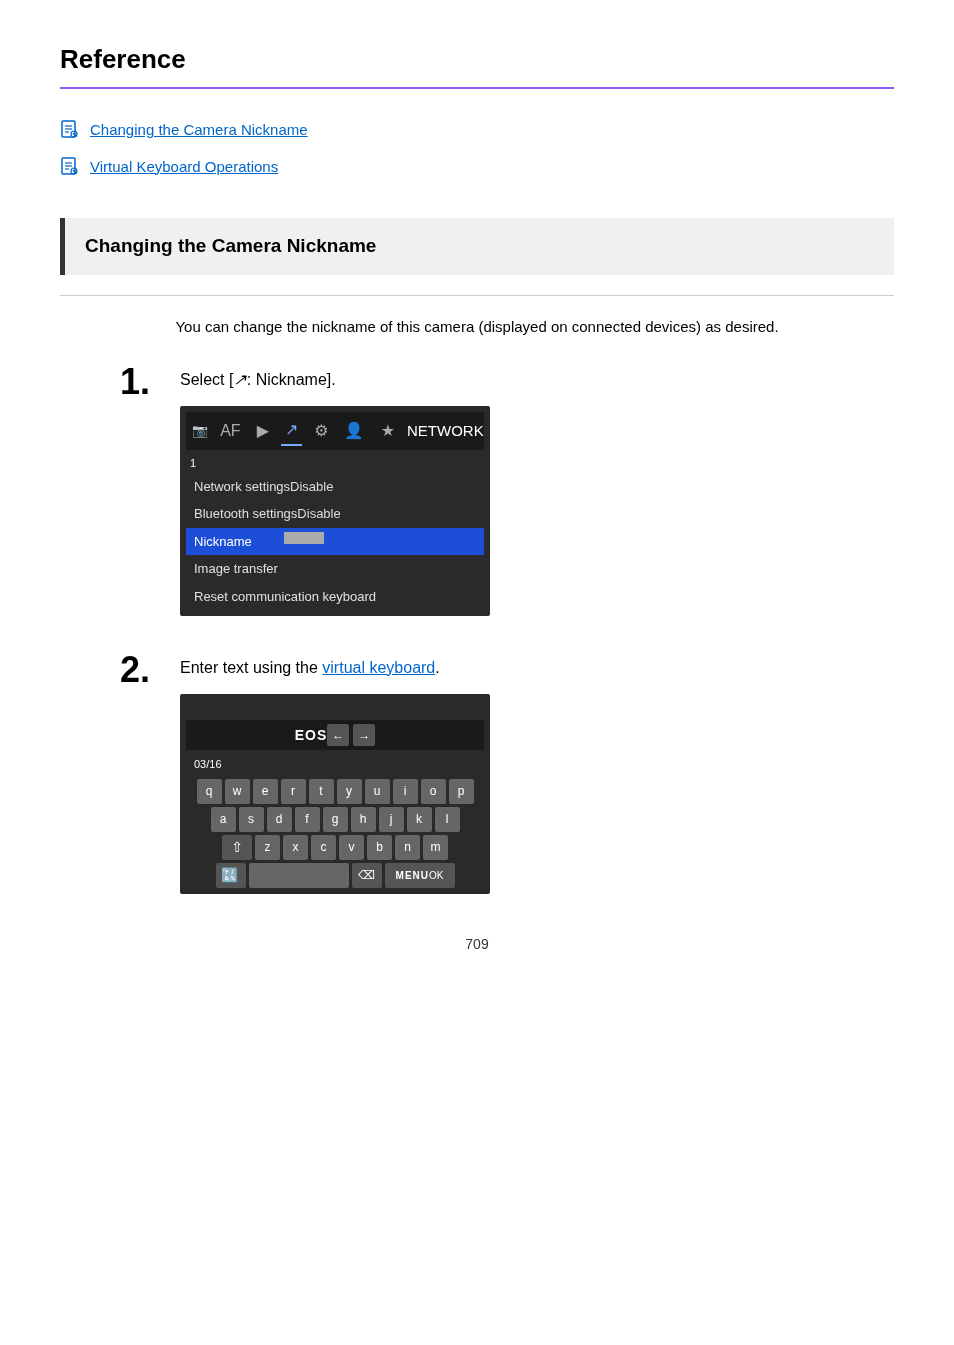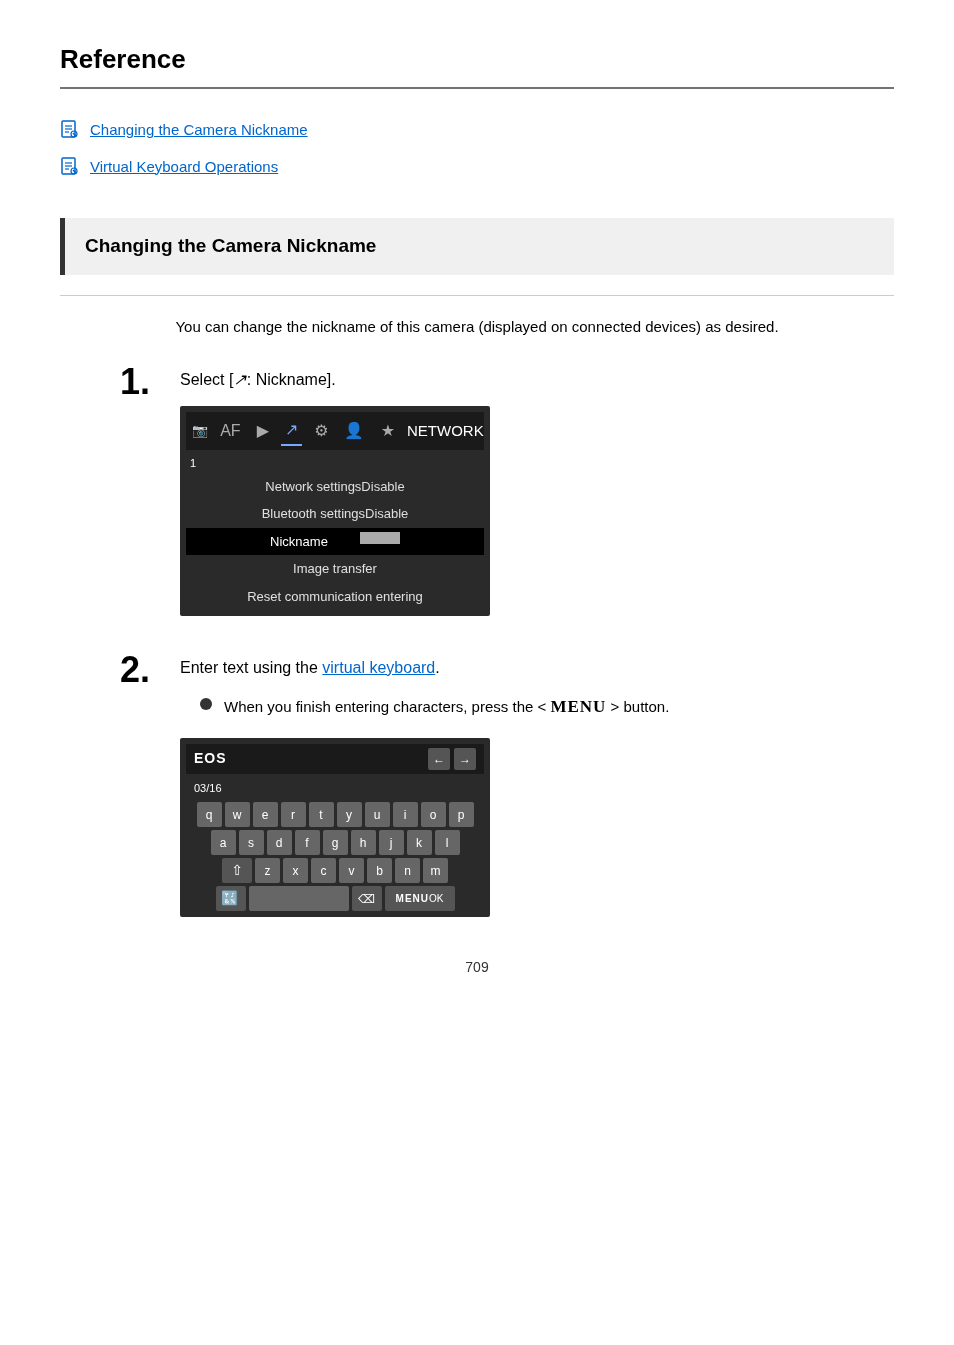--- a/index.html
+++ b/index.html
@@ -10,21 +10,21 @@
       width: 954px;
       min-height: 1345px;
       padding: 40px 60px;
       font-size: 15px;
       line-height: 1.5;
     }
 
     .page-title {
       font-size: 26px;
       font-weight: bold;
-      border-bottom: 2px solid #737373;
+      border-bottom: 2px solid #8b5cf6;
       padding-bottom: 8px;
       margin-bottom: 30px;
     }
 
     .toc-list {
       list-style: none;
       margin-bottom: 40px;
     }
     .toc-list li {
       display: flex;
@@ -131,28 +131,28 @@
       font-size: 15px;
       margin-left: auto;
     }
     .camera-row-num {
       color: #fff;
       font-size: 11px;
       padding: 1px 4px;
     }
     .camera-menu-item {
       display: flex;
-      justify-content: center;
+      justify-content: flex-start;
       padding: 4px 8px;
       color: #e0e0e0;
       font-size: 13px;
       background: transparent;
     }
     .camera-menu-item.highlighted {
-      background: #000000;
+      background: #1d4ed8;
       color: #fff;
       gap: 32px;
     }
     .camera-menu-item .item-name { }
     .camera-menu-item .item-value { color: #ddd; }
 
     
     .bullet-item {
       display: flex;
       align-items: flex-start;
@@ -181,24 +181,25 @@
     .vkb-screen {
       background: #2a2a2a;
       border-radius: 2px;
       width: 310px;
       padding: 6px;
       margin-top: 8px;
     }
     .vkb-header {
       display: flex;
       align-items: center;
-      justify-content: space-between;
+      justify-content: center;
       background: #1a1a1a;
-      padding: 4px 8px;
+      padding: 4px 24px;
       margin-bottom: 4px;
+      margin-top: 20px;
     }
     .vkb-text-field {
       color: #fff;
       font-size: 14px;
       font-weight: bold;
       letter-spacing: 1px;
     }
     .vkb-arrows {
       display: flex;
       gap: 4px;
@@ -339,39 +340,33 @@
         <span class="item-value">Disable</span>
       </div>
       <div class="camera-menu-item highlighted">
         <span class="item-name">Nickname</span>
         <span class="item-value" style="background:#aaa;display:inline-block;width:40px;height:12px;vertical-align:middle;"></span>
       </div>
       <div class="camera-menu-item">
         <span class="item-name">Image transfer</span>
       </div>
       <div class="camera-menu-item">
-        <span class="item-name">Reset communication entering</span>
+        <span class="item-name">Reset communication keyboard</span>
       </div>
     </div>
   </div>
 </div>
 
 <div class="step-container">
   <div class="step-number">2.</div>
   <div class="step-content">
     <div class="step-label">
       <span>Enter text using the </span><a class="link">virtual keyboard</a><span>.</span>
     </div>
 
-    <div class="bullet-item">
-      <div class="bullet-dot"></div>
-      <span>
-        <span>When you finish entering characters, press the &lt; </span><span class="menu-bold">MENU</span><span> &gt; button.</span>
-      </span>
-    </div>
 
     <div class="vkb-screen">
 
       <div class="vkb-header">
         <span class="vkb-text-field">EOS</span>
         <div class="vkb-arrows">
           <div class="vkb-arrow">←</div>
           <div class="vkb-arrow">→</div>
         </div>
       </div>

